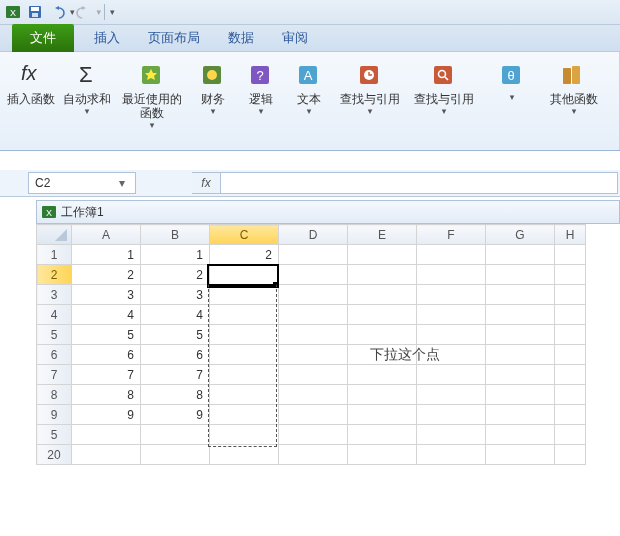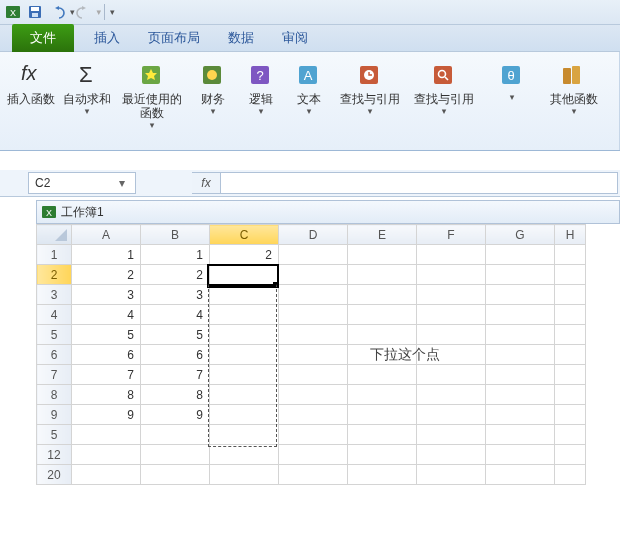--- a/index.html
+++ b/index.html
@@ -352,31 +352,20 @@
               <td></td>
               <td></td>
               <td></td>
               <td></td>
               <td></td>
               <td></td>
               <td></td>
               <td></td>
             </tr>
       <tr>
-              <th class="row">12</th>
-              <td></td>
-              <td></td>
-              <td></td>
-              <td></td>
-              <td></td>
-              <td></td>
-              <td></td>
-              <td></td>
-            </tr>
-      <tr>
               <th class="row">20</th>
               <td></td>
               <td></td>
               <td></td>
               <td></td>
               <td></td>
               <td></td>
               <td></td>
               <td></td>
             </tr>

